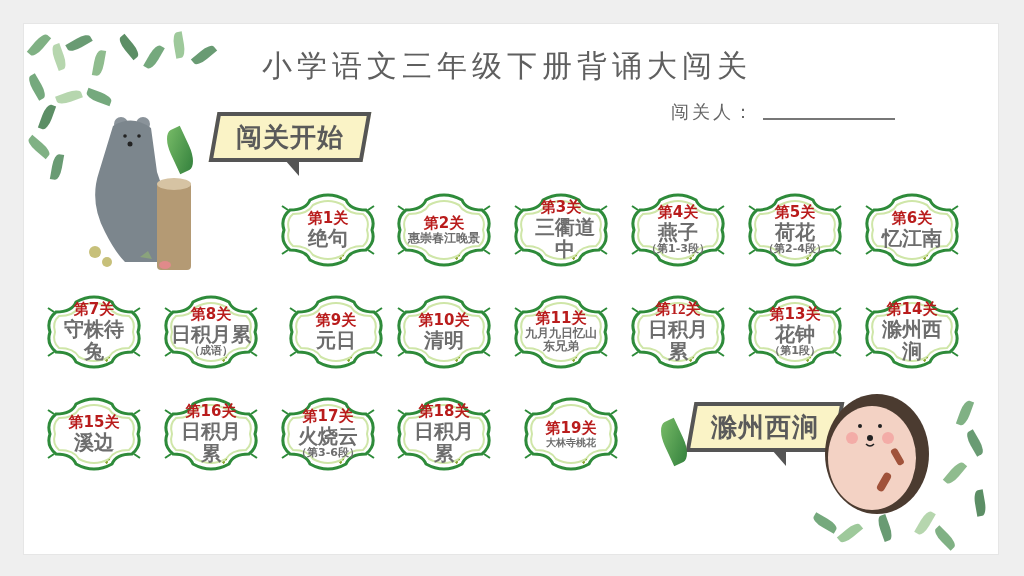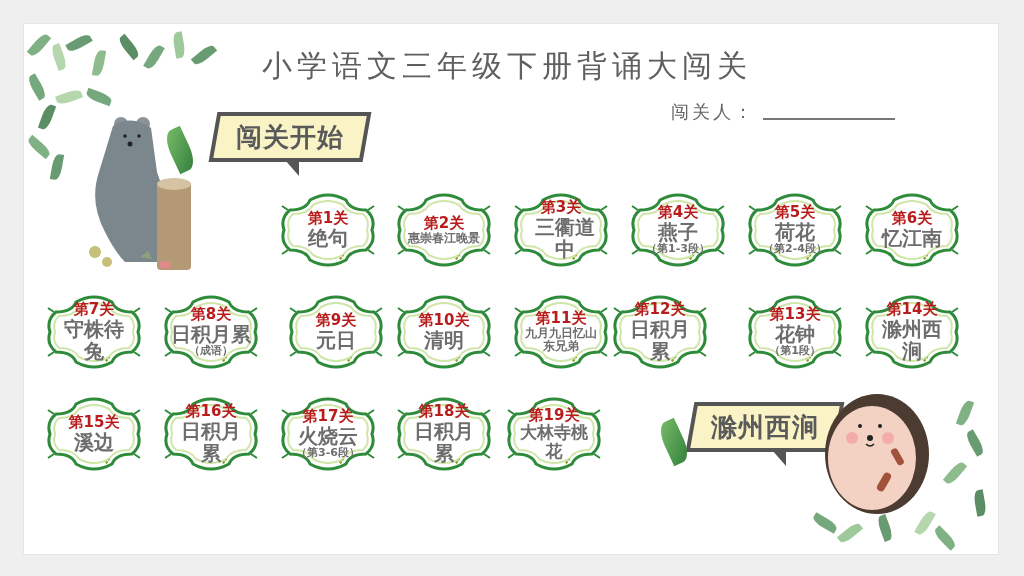--- a/index.html
+++ b/index.html
@@ -248,21 +248,21 @@
       <path d="M17 22 Q32 22 37 13 Q52 5 67 13 Q72 22 87 22 Q94 28 91 38 Q94 48 87 54 Q72 54 67 63 Q52 71 37 63 Q32 54 17 54 Q10 48 13 38 Q10 28 17 22 Z" fill="none" stroke="#cfe6a8" stroke-width="2"></path>
       <path d="M6 14 l6 4 M98 14 l-6 4 M6 62 l6 -4 M98 62 l-6 -4" stroke="#2e8b3a" stroke-width="2"></path>
     </svg>
     <div class="content">
       <div class="lvl">第11关</div>
       <div class="name" style="font-size: 12px; max-width: 72px;">九月九日忆山东兄弟</div>
 
     </div>
     <span class="mini">➹</span>
   </div>
-    <div class="badge" style="left: 608px; top: 294px;">
+    <div class="badge" style="left: 626px; top: 294px; font-family: Liberation Serif, serif;">
     <svg width="104" height="82" viewBox="0 0 104 82">
       <path d="M14 18 Q30 18 34 8 Q52 -2 70 8 Q74 18 90 18 Q100 26 96 38 Q100 50 90 58 Q74 58 70 68 Q52 78 34 68 Q30 58 14 58 Q4 50 8 38 Q4 26 14 18 Z" fill="#ffffff" stroke="#2e8b3a" stroke-width="3"></path>
       <path d="M17 22 Q32 22 37 13 Q52 5 67 13 Q72 22 87 22 Q94 28 91 38 Q94 48 87 54 Q72 54 67 63 Q52 71 37 63 Q32 54 17 54 Q10 48 13 38 Q10 28 17 22 Z" fill="none" stroke="#cfe6a8" stroke-width="2"></path>
       <path d="M6 14 l6 4 M98 14 l-6 4 M6 62 l6 -4 M98 62 l-6 -4" stroke="#2e8b3a" stroke-width="2"></path>
     </svg>
     <div class="content">
       <div class="lvl">第12关</div>
       <div class="name" style="max-width: 70px;">日积月累</div>
 
     </div>
@@ -339,26 +339,26 @@
       <path d="M17 22 Q32 22 37 13 Q52 5 67 13 Q72 22 87 22 Q94 28 91 38 Q94 48 87 54 Q72 54 67 63 Q52 71 37 63 Q32 54 17 54 Q10 48 13 38 Q10 28 17 22 Z" fill="none" stroke="#cfe6a8" stroke-width="2"></path>
       <path d="M6 14 l6 4 M98 14 l-6 4 M6 62 l6 -4 M98 62 l-6 -4" stroke="#2e8b3a" stroke-width="2"></path>
     </svg>
     <div class="content">
       <div class="lvl">第18关</div>
       <div class="name" style="max-width: 70px;">日积月累</div>
 
     </div>
     <span class="mini">➹</span>
   </div>
-    <div class="badge" style="left: 502px; top: 396px;">
+    <div class="badge" style="left: 519px; top: 396px;">
     <svg width="104" height="82" viewBox="0 0 104 82">
       <path d="M14 18 Q30 18 34 8 Q52 -2 70 8 Q74 18 90 18 Q100 26 96 38 Q100 50 90 58 Q74 58 70 68 Q52 78 34 68 Q30 58 14 58 Q4 50 8 38 Q4 26 14 18 Z" fill="#ffffff" stroke="#2e8b3a" stroke-width="3"></path>
       <path d="M17 22 Q32 22 37 13 Q52 5 67 13 Q72 22 87 22 Q94 28 91 38 Q94 48 87 54 Q72 54 67 63 Q52 71 37 63 Q32 54 17 54 Q10 48 13 38 Q10 28 17 22 Z" fill="none" stroke="#cfe6a8" stroke-width="2"></path>
       <path d="M6 14 l6 4 M98 14 l-6 4 M6 62 l6 -4 M98 62 l-6 -4" stroke="#2e8b3a" stroke-width="2"></path>
     </svg>
     <div class="content">
       <div class="lvl">第19关</div>
-      <div class="name" style="font-size: 17px; max-width: 78px;">大林寺桃花</div>
+      <div class="name" style="font-size: 10px; max-width: 78px;">大林寺桃花</div>
 
     </div>
     <span class="mini">➹</span>
   </div>
   </div>
 
 </body></html>

